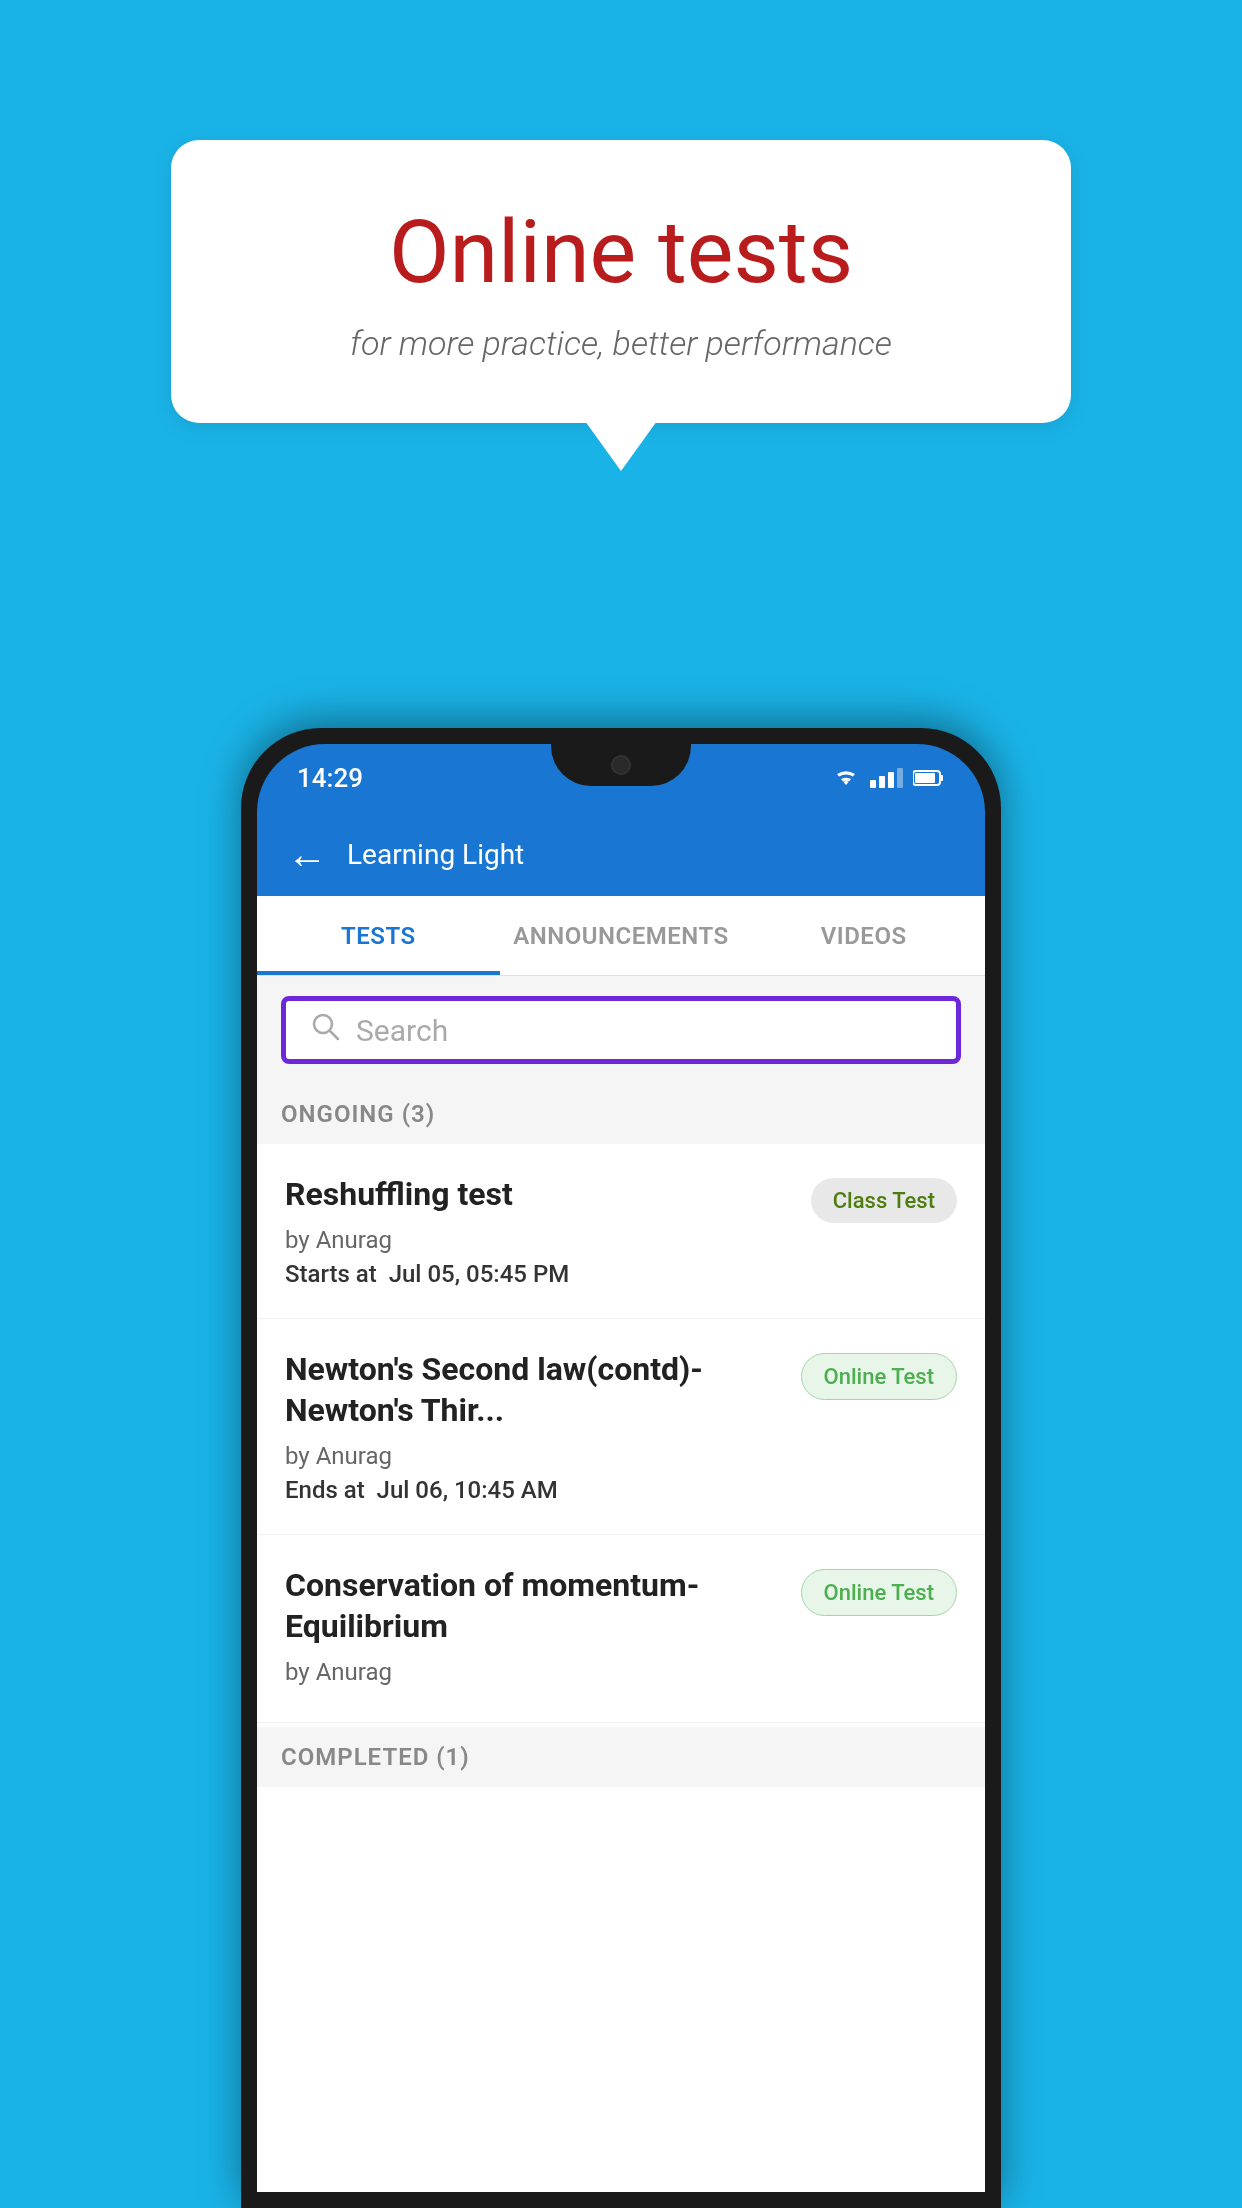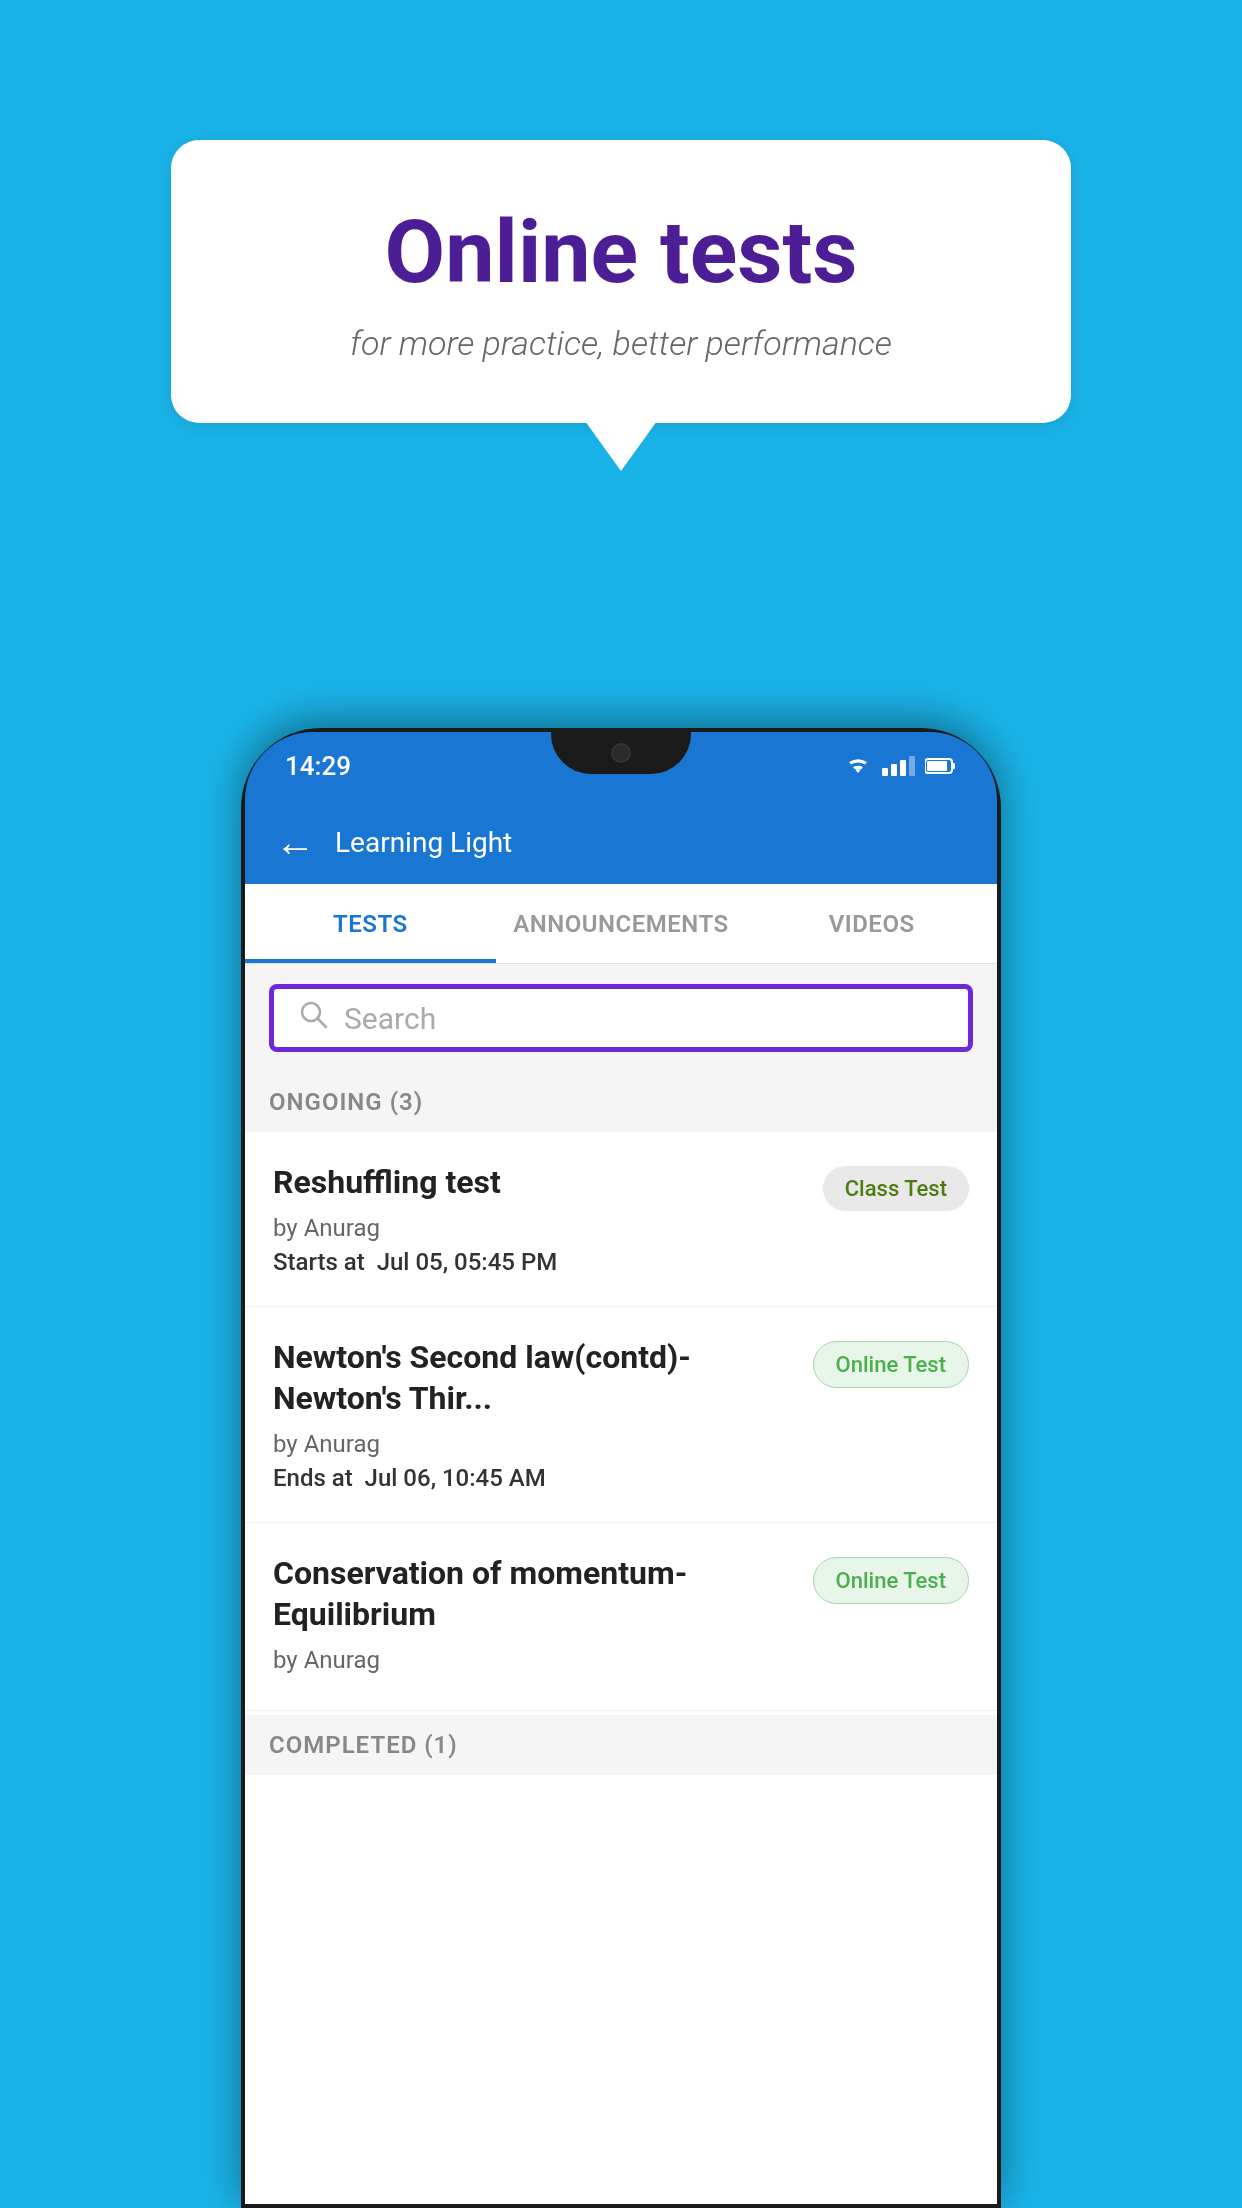--- a/index.html
+++ b/index.html
@@ -41,43 +41,43 @@
       transform: translateX(-50%);
       width: 0;
       height: 0;
       border-left: 36px solid transparent;
       border-right: 36px solid transparent;
       border-top: 50px solid white;
     }
 
     .speech-bubble h1 {
       font-size: 88px;
-      color: #4c1d95;
-      font-weight: 700;
+      color: #b91c1c;
+      font-weight: 400;
       margin-bottom: 20px;
     }
 
     .speech-bubble p {
       font-size: 34px;
       color: #666;
       font-weight: 300;
       font-style: italic;
     }
 
     
     .phone-frame {
       position: absolute;
       bottom: 0;
       left: 50%;
       transform: translateX(-50%);
       width: 760px;
       height: 1480px;
       background: #1a1a1a;
       border-radius: 80px 80px 0 0;
-      padding: 4px;
+      padding: 16px;
       box-shadow: 0 -8px 40px rgba(0,0,0,0.4);
       overflow: hidden;
     }
 
     
     .phone-status-bar {
       background: #1976d2;
       height: 68px;
       display: flex;
       align-items: center;

